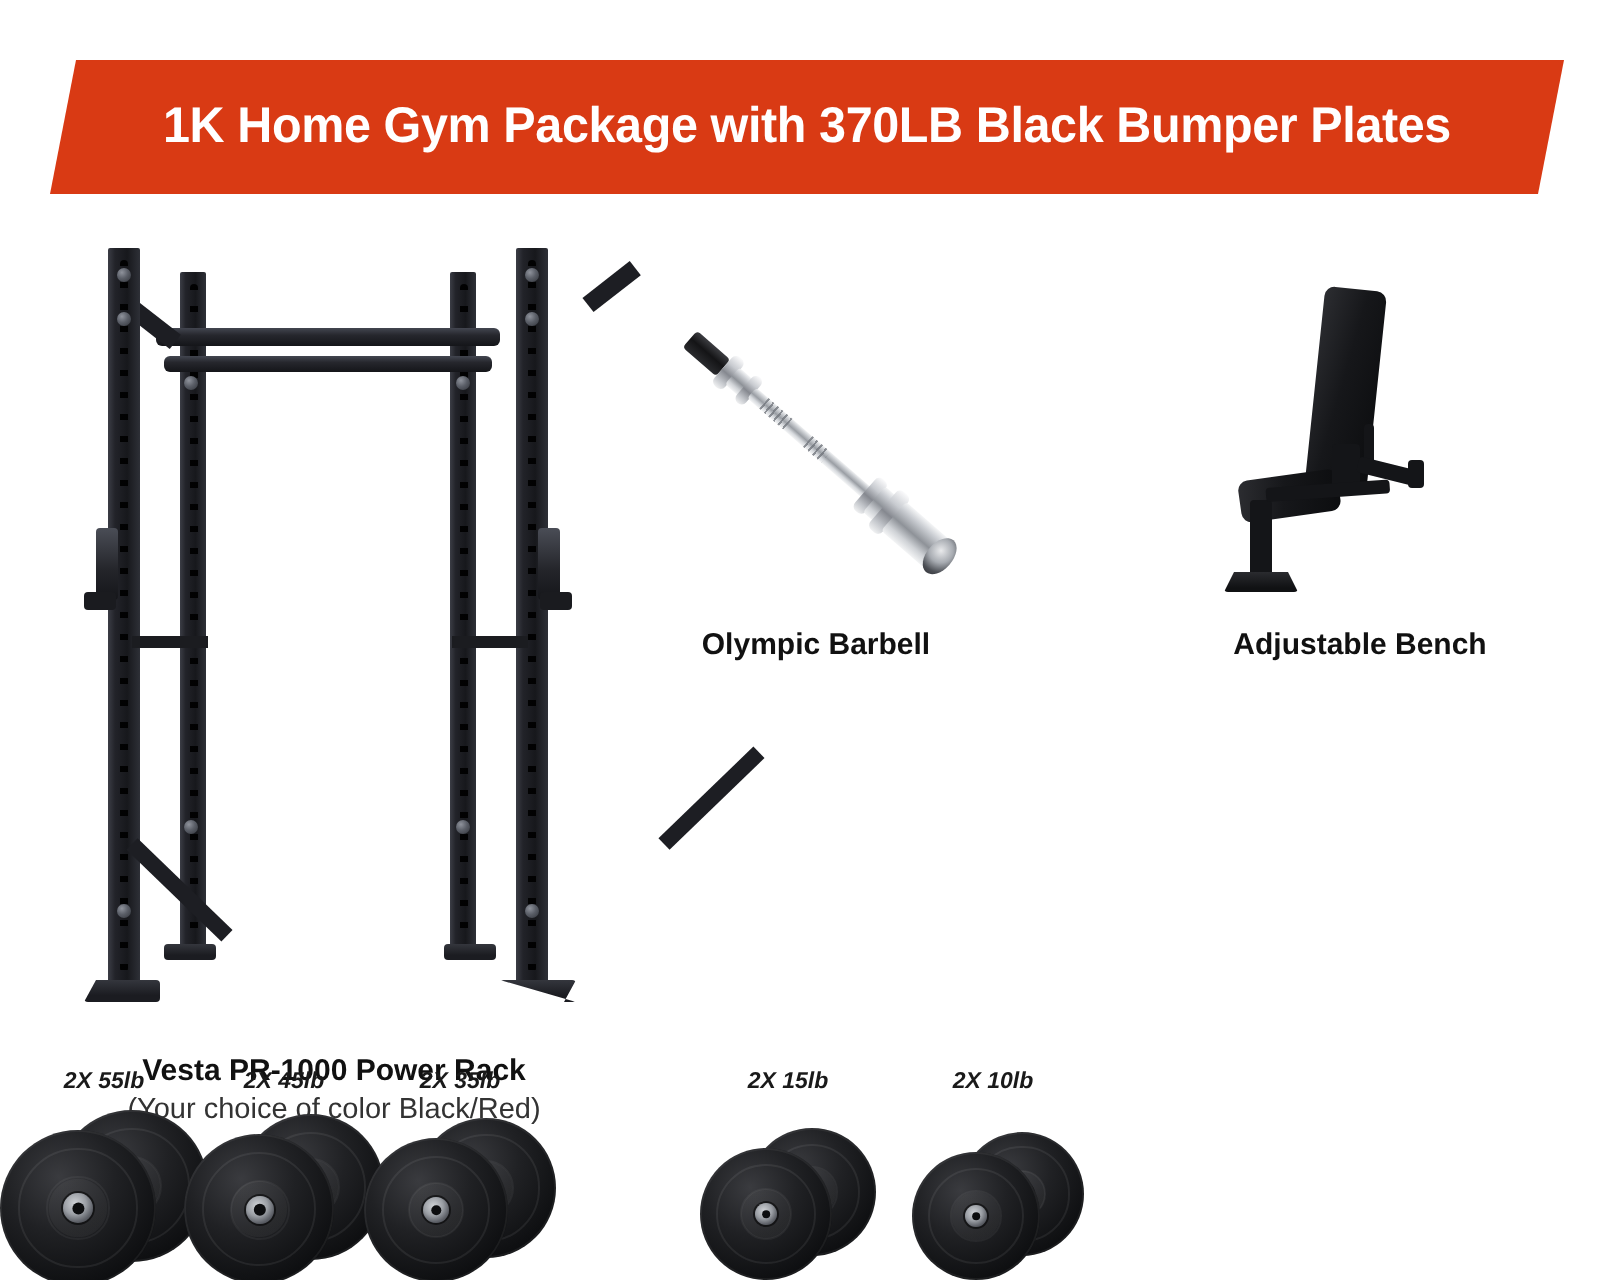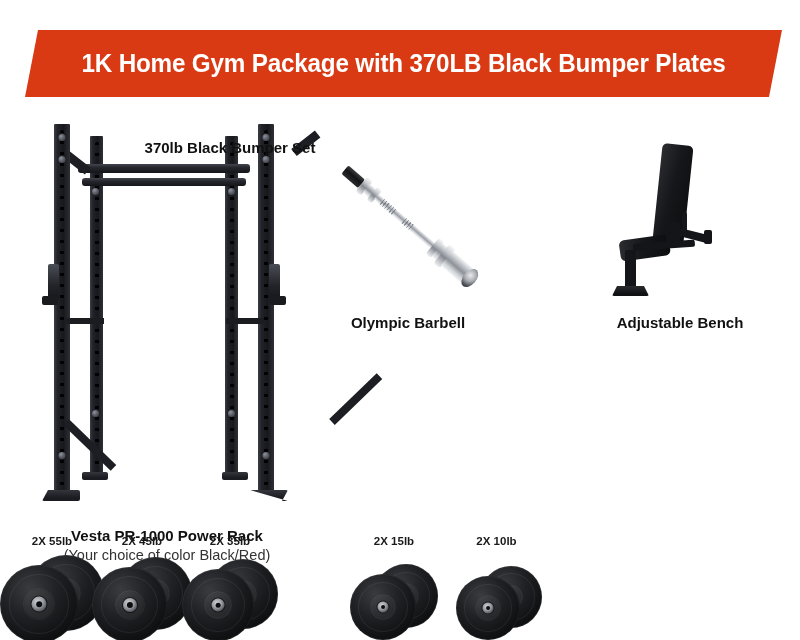--- a/index.html
+++ b/index.html
@@ -169,21 +169,21 @@
     border-radius: 2px;
   }
 
   
   #plates {
     left: 325px;
     top: 392px;
     width: 470px;
     height: 120px;
   }
-  .plate-group { position: absolute; bottom: 0; }
+  .plate-group { position: absolute; bottom: 0; font-style: italic; }
   .plate-label {
     position: absolute;
     top: 0;
     left: 50%;
     transform: translateX(-50%);
     font-size: 11.5px;
     font-weight: 600;
     color: #1a1a1a;
     white-space: nowrap;
   }
@@ -391,16 +391,13 @@
   <div class="plate-group" style="left:456px; width:88px; height:105px;">
     <div class="plate-label" style="left:46%;">2X 10lb</div>
     <div class="disc" style="left:24px; top:31px; width:62px; height:62px;">
       <div class="hub" style="width:11px;height:11px;"></div>
     </div>
     <div class="disc" style="left:0px; top:41px; width:64px; height:64px;">
       <div class="hub" style="width:11px;height:11px;"></div>
     </div>
   </div>
 
-  <div class="caption" style="left:60px; top:138px; width:340px;">
-    <div class="cap-main" style="font-weight:600;">370lb Black Bumper Set</div>
-  </div>
 </div>
 
 </body></html>

